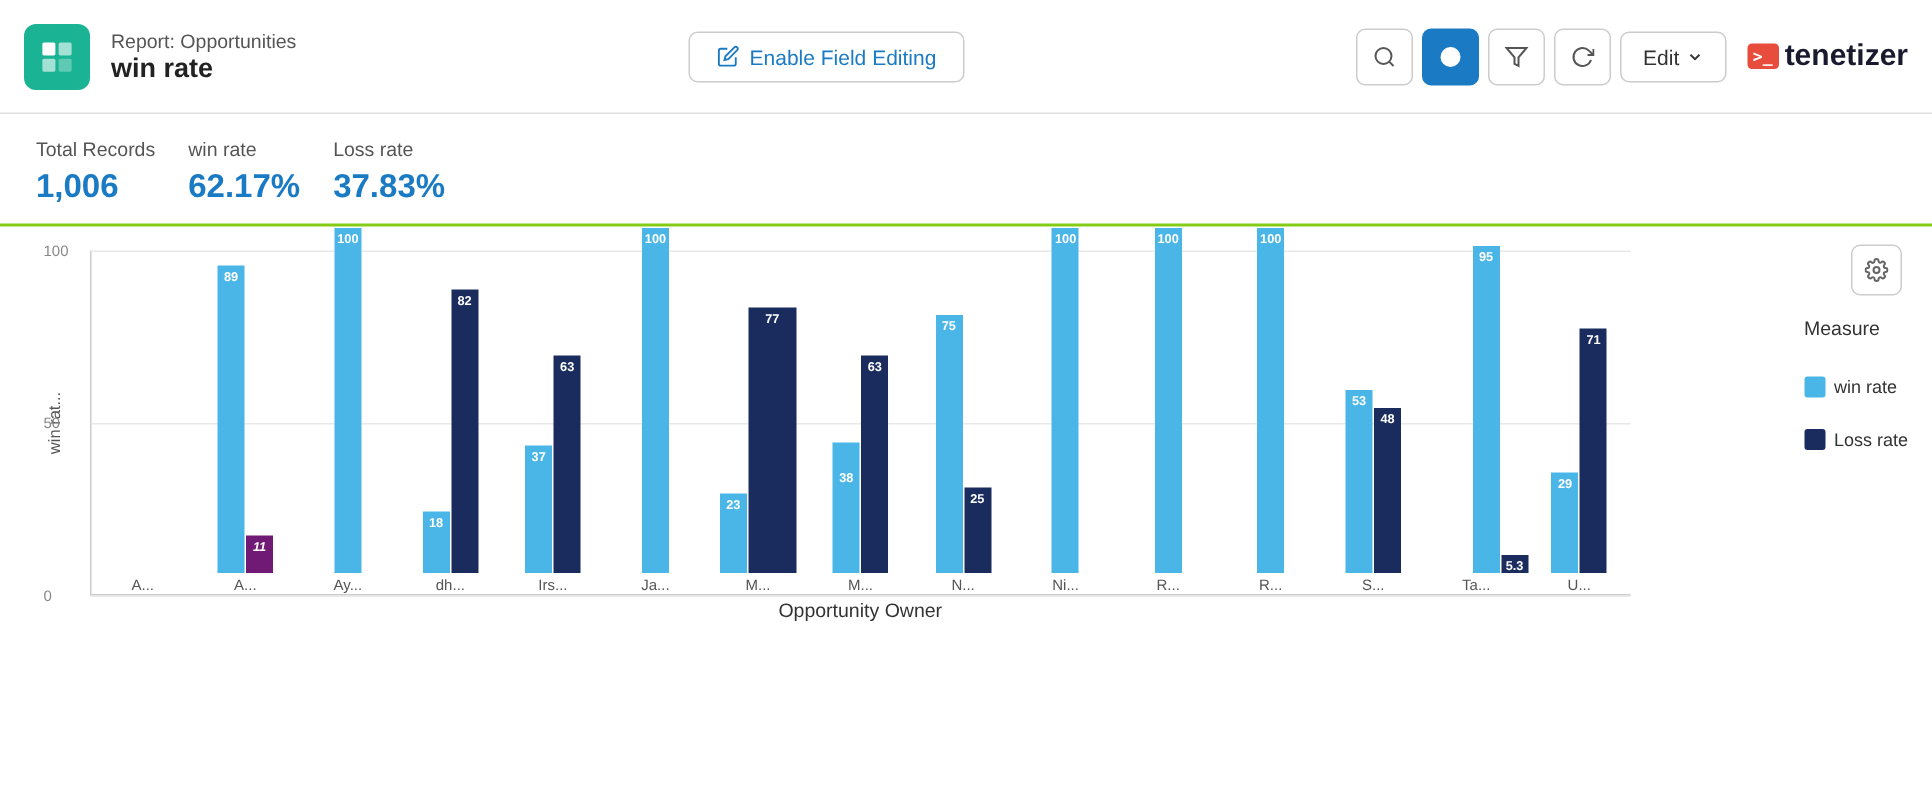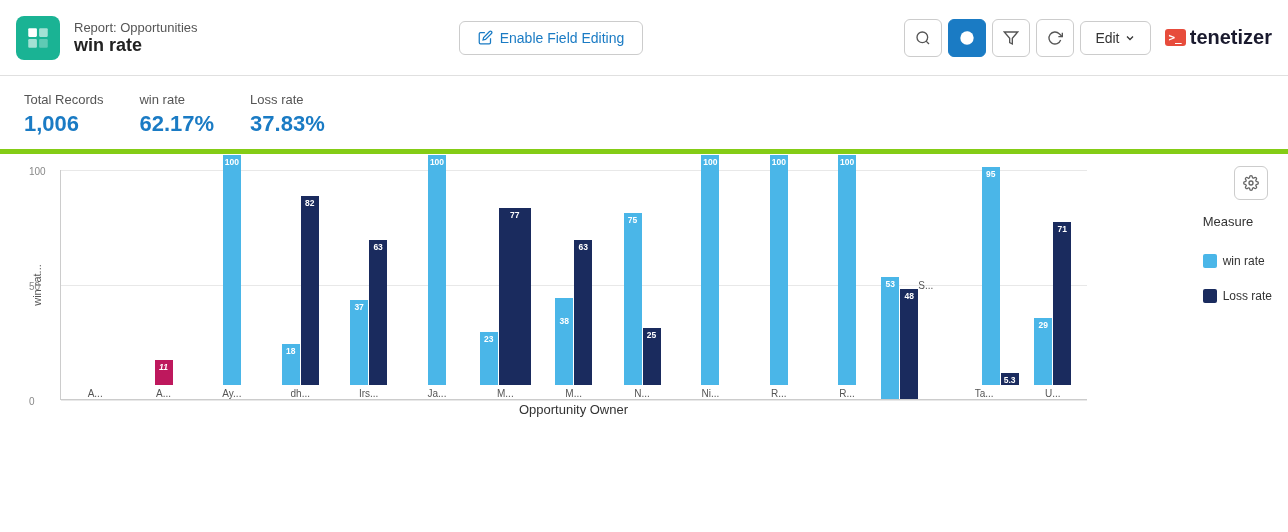--- a/index.html
+++ b/index.html
@@ -70,23 +70,23 @@
       color: #fff;
       font-size: 11px;
       padding: 2px 4px;
       border-radius: 3px;
       font-family: monospace;
     }
 
     
     .stats-row {
       display: flex;
-      gap: 36px;
+      gap: 22px;
       padding: 16px 24px 12px 24px;
-      border-bottom: 5px solid #84cc16;
+      border-bottom: 2px solid #84cc16;
     }
     .stat-item { display: flex; flex-direction: column; }
     .stat-label { font-size: 13px; color: #555; margin-bottom: 4px; }
     .stat-value { font-size: 22px; font-weight: 600; color: #1a7bc4; }
 
     
     .chart-area {
       position: relative;
       padding: 16px 16px 0 16px;
       height: calc(532px - 76px - 70px);
@@ -253,21 +253,24 @@
           <span style="position: absolute; left: -32px; font-size: 10px; color: rgb(136, 136, 136); transform: translateY(-50%);">50</span>
         </div>
         <div style="position: absolute; left: 0px; right: 0px; top: 0px; border-top: 1px solid rgb(232, 232, 232); pointer-events: none;">
           <span style="position: absolute; left: -32px; font-size: 10px; color: rgb(136, 136, 136); transform: translateY(-50%);">100</span>
         </div>
         <div style="display: flex; flex-direction: column; align-items: center; flex: 1 1 0%; position: relative;">
           <div style="font-size: 10px; color: rgb(85, 85, 85); text-align: center; margin-top: 3px; white-space: nowrap;">A...</div>
         </div>
         <div style="display: flex; flex-direction: column; align-items: center; flex: 1 1 0%; position: relative;">
           <div style="display: flex; align-items: flex-end; gap: 1px; height: 230px; position: relative;">
-            <div style="width: 18px; height: 25.3px; background: #be185d; display: flex; align-items: flex-start; justify-content: center; align-self: flex-end; font-style: italic;">
+            <div style="width: 18px; height: 204.7px; background: rgb(74, 182, 232); display: flex; align-items: flex-start; justify-content: center; align-self: flex-end;">
+              <span style="font-size: 8.5px; font-weight: 700; color: rgb(255, 255, 255); padding-top: 2px;">89</span>
+            </div>
+            <div style="width: 18px; height: 25.3px; background: #701a75; display: flex; align-items: flex-start; justify-content: center; align-self: flex-end; font-style: italic;">
               <span style="font-size: 8.5px; font-weight: 700; color: rgb(255, 255, 255); padding-top: 2px;">11</span>
             </div>
           </div>
           <div style="font-size: 10px; color: rgb(85, 85, 85); text-align: center; margin-top: 3px; white-space: nowrap;">A...</div>
         </div>
         <div style="display: flex; flex-direction: column; align-items: center; flex: 1 1 0%; position: relative;">
           <div style="display: flex; align-items: flex-end; gap: 1px; height: 230px; position: relative;">
             <div style="width: 18px; height: 230px; background: rgb(74, 182, 232); display: flex; align-items: flex-start; justify-content: center; align-self: flex-end;">
               <span style="font-size: 8.5px; font-weight: 700; color: rgb(255, 255, 255); padding-top: 2px;">100</span>
             </div>
@@ -354,21 +357,21 @@
           <div style="font-size: 10px; color: rgb(85, 85, 85); text-align: center; margin-top: 3px; white-space: nowrap;">R...</div>
         </div>
         <div style="display: flex; flex-direction: column; align-items: center; flex: 1 1 0%; position: relative;">
           <div style="display: flex; align-items: flex-end; gap: 1px; height: 230px; position: relative;">
             <div style="width: 18px; height: 230px; background: rgb(74, 182, 232); display: flex; align-items: flex-start; justify-content: center; align-self: flex-end;">
               <span style="font-size: 8.5px; font-weight: 700; color: rgb(255, 255, 255); padding-top: 2px;">100</span>
             </div>
           </div>
           <div style="font-size: 10px; color: rgb(85, 85, 85); text-align: center; margin-top: 3px; white-space: nowrap;">R...</div>
         </div>
-        <div style="display: flex; flex-direction: row; align-items: center; flex: 1 1 0%; position: relative;">
+        <div style="display: flex; flex-direction: column; align-items: center; flex: 1 1 0%; position: relative;">
           <div style="display: flex; align-items: flex-end; gap: 1px; height: 230px; position: relative;">
             <div style="width: 18px; height: 121.9px; background: rgb(74, 182, 232); display: flex; align-items: flex-start; justify-content: center; align-self: flex-end;">
               <span style="font-size: 8.5px; font-weight: 700; color: rgb(255, 255, 255); padding-top: 2px;">53</span>
             </div>
             <div style="width: 18px; height: 110.4px; background: rgb(26, 43, 94); display: flex; align-items: flex-start; justify-content: center; align-self: flex-end;">
               <span style="font-size: 8.5px; font-weight: 700; color: rgb(255, 255, 255); padding-top: 2px;">48</span>
             </div>
           </div>
           <div style="font-size: 10px; color: rgb(85, 85, 85); text-align: center; margin-top: 3px; white-space: nowrap;">S...</div>
         </div>

